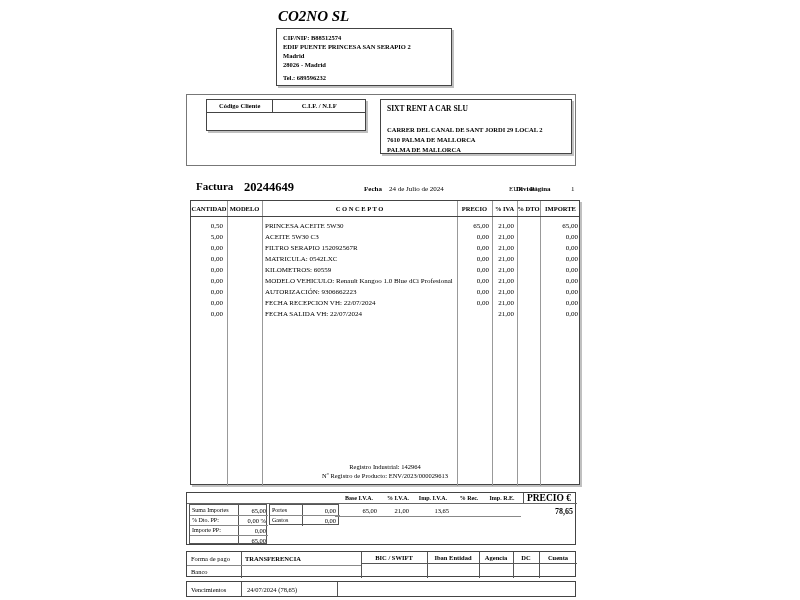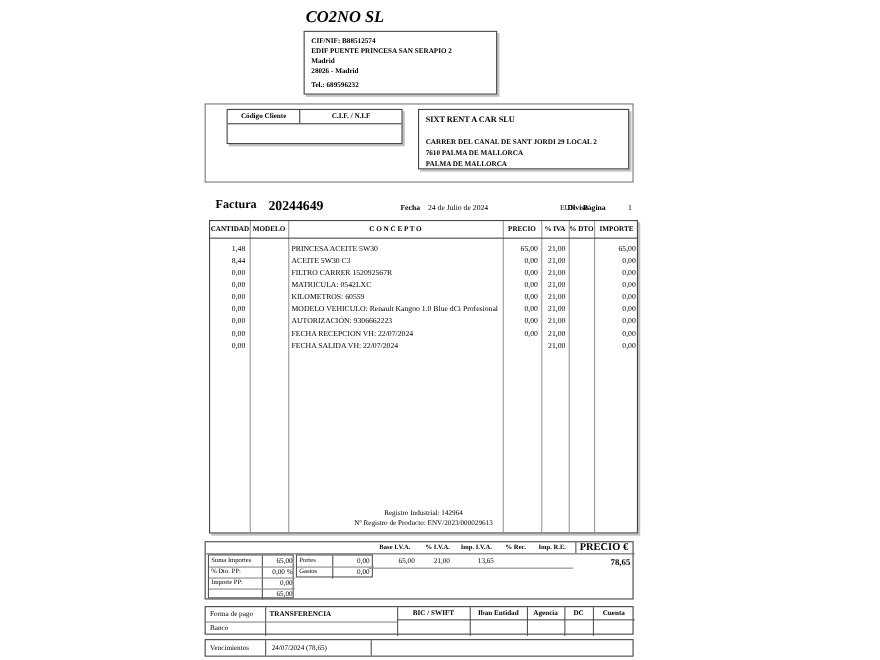--- a/index.html
+++ b/index.html
@@ -112,41 +112,41 @@
 
   <div class="thead" style="left:0;width:36px">CANTIDAD</div>
   <div class="thead" style="left:36px;width:35px">MODELO</div>
   <div class="thead" style="left:71px;width:195px">C O N C E P T O</div>
   <div class="thead" style="left:266px;width:35px">PRECIO</div>
   <div class="thead" style="left:301px;width:25px">% IVA</div>
   <div class="thead" style="left:326px;width:23px">% DTO</div>
   <div class="thead" style="left:349px;width:41px">IMPORTE</div>
 
   <div class="trow" style="top:20px">
-    <span class="c-cant">1,48</span>
+    <span class="c-cant">0,50</span>
     <span class="c-mod"></span>
     <span class="c-conc">PRINCESA ACEITE 5W30</span>
     <span class="c-prec">65,00</span>
     <span class="c-iva">21,00</span>
     <span class="c-dto"></span>
     <span class="c-imp">65,00</span>
   </div>
   <div class="trow" style="top:31px">
-    <span class="c-cant">8,44</span>
+    <span class="c-cant">5,00</span>
     <span class="c-mod"></span>
     <span class="c-conc">ACEITE 5W30  C3</span>
     <span class="c-prec">0,00</span>
     <span class="c-iva">21,00</span>
     <span class="c-dto"></span>
     <span class="c-imp">0,00</span>
   </div>
   <div class="trow" style="top:42px">
     <span class="c-cant">0,00</span>
     <span class="c-mod"></span>
-    <span class="c-conc">FILTRO CARRER 152092567R</span>
+    <span class="c-conc">FILTRO SERAPIO 152092567R</span>
     <span class="c-prec">0,00</span>
     <span class="c-iva">21,00</span>
     <span class="c-dto"></span>
     <span class="c-imp">0,00</span>
   </div>
   <div class="trow" style="top:53px">
     <span class="c-cant">0,00</span>
     <span class="c-mod"></span>
     <span class="c-conc">MATRICULA: 0542LXC</span>
     <span class="c-prec">0,00</span>

